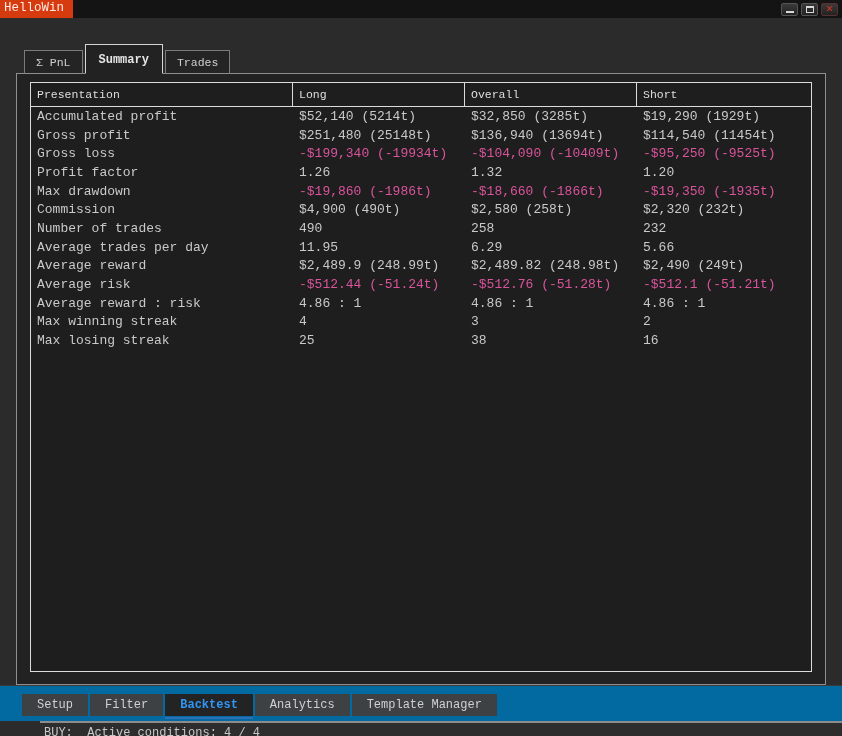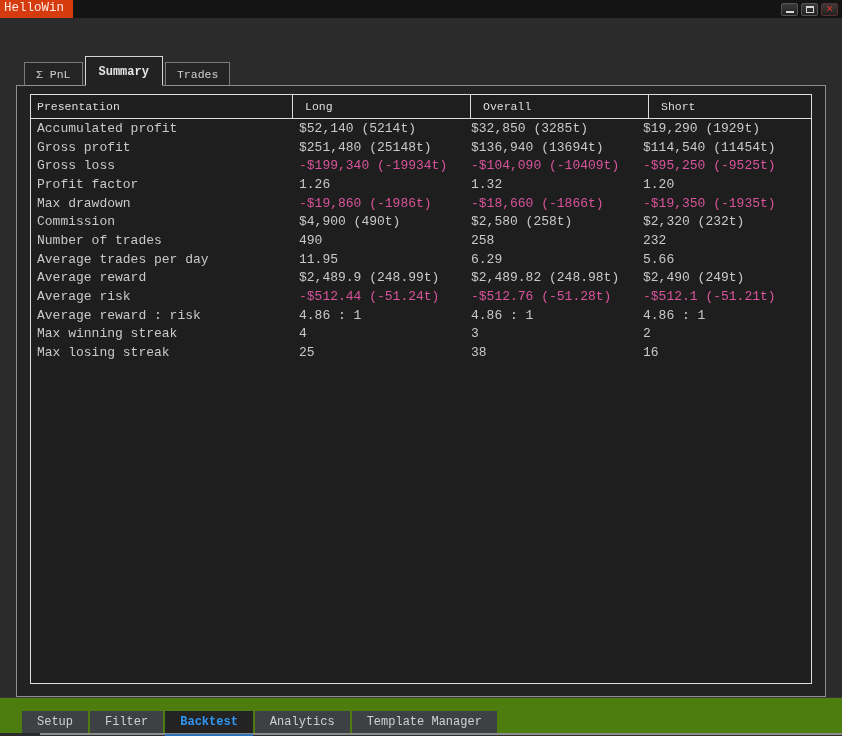--- a/index.html
+++ b/index.html
@@ -33,59 +33,59 @@
   .glyph-close { color:#e2322a; font-size:12px; font-weight:bold; line-height:10px; }
 
   
   .client { flex:1 1 auto; padding:26px 16px 0 16px; display:flex; flex-direction:column; }
 
   
   .toptabs { display:flex; align-items:flex-end; padding-left:8px; position:relative; z-index:2; margin-bottom:-1px; }
   .ttab {
     background:#242424; color:#cfcfcf; font-size:11.5px;
     border:1px solid #7a7a7a; border-bottom:1px solid #8f8f8f;
-    padding:5px 11px 4px 11px; margin-right:2px; cursor:pointer; white-space:nowrap;margin-top:12px;
+    padding:5px 11px 4px 11px; margin-right:2px; cursor:pointer; white-space:nowrap;
   }
   .ttab.active {
     font-weight:bold; font-size:12px; color:#e4e4e4;
     border:1px solid #d4d4d4; border-bottom:1px solid #222222;
     background:#222222; padding:8px 13px 6px 13px;
   }
 
   
   .panel {
     border:1px solid #8f8f8f; background:#222222; height:612px;
     padding:8px 13px 12px 13px; flex:0 0 auto;
   }
 
   
   .stat-table {
     border:1px solid #dcdcdc; background:#1e1e1e; height:100%;
     display:flex; flex-direction:column; overflow:hidden;
   }
-  .thead { display:flex; flex:0 0 auto; border-bottom:1px solid #dcdcdc; height:24px;gap:6px; }
+  .thead { display:flex; flex:0 0 auto; border-bottom:1px solid #dcdcdc; height:24px; }
   .hcell {
     color:#dedede; font-size:11.5px; display:flex; align-items:center;
     padding-left:6px; border-right:1px solid #dcdcdc;
   }
   .hcell:last-child { border-right:none; }
   .col-label { width:262px; flex:0 0 auto; }
   .col-val   { width:172px; flex:0 0 auto; }
   .col-last  { flex:1 1 auto; }
   .tbody { flex:1 1 auto; }
   .trow { display:flex; height:18.7px; align-items:center; }
   .cell {
     color:#c9c9c9; font-size:13px; padding-left:6px; white-space:nowrap;
     overflow:hidden;
   }
   .cell.neg { color:#d9549c; }
 
   
   .bottombar {
-    height:36px; background:#4d7c0f; display:flex; align-items:flex-end;
+    height:36px; background:#0369a1; display:flex; align-items:center;
     padding:2px 0 0 22px; border-top:1px solid #3a3a3a; flex:0 0 auto;
   }
   .btab {
     height:22px; background:#3e4144; color:#d0d0d0; font-size:12px;
     display:flex; align-items:center; padding:0 15px; margin-right:2px;
     cursor:pointer; position:relative; white-space:nowrap;
   }
   .btab.active {
     background:#232323; color:#3195f2; font-weight:bold;
   }

